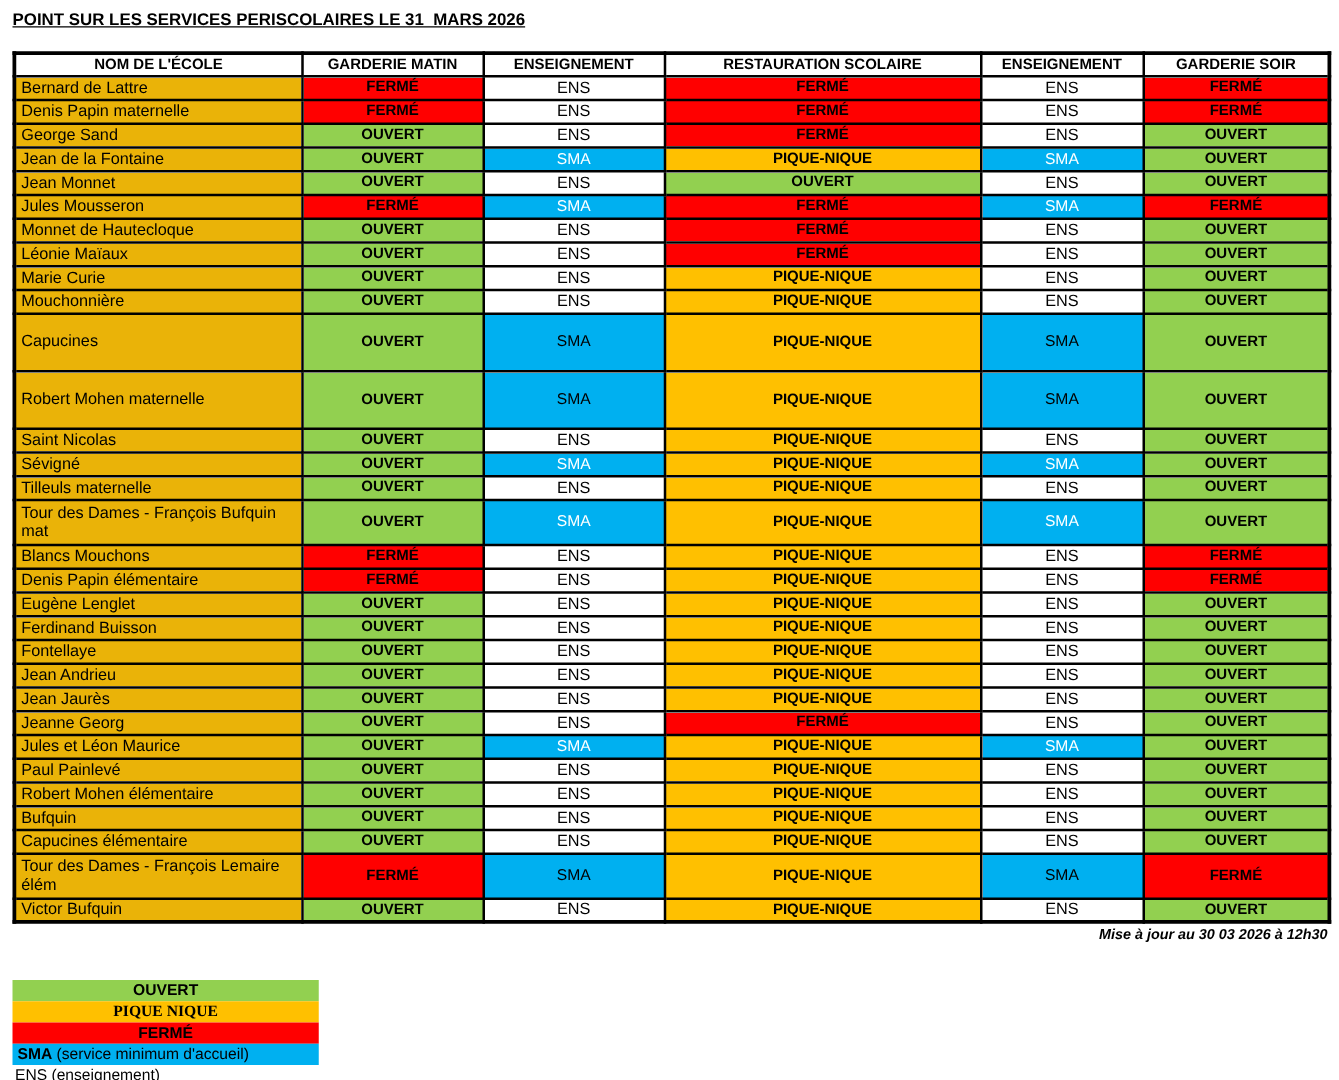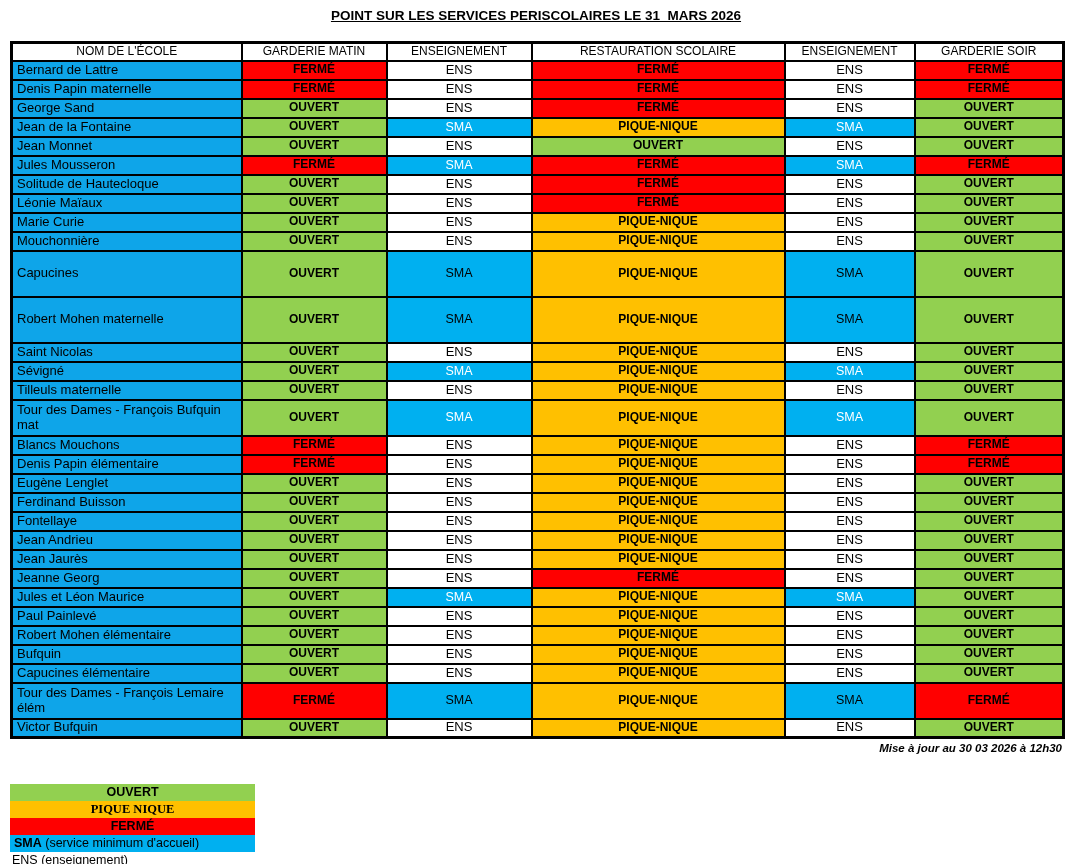--- a/index.html
+++ b/index.html
@@ -6,21 +6,20 @@
   html, body {
     margin: 0; padding: 0;
     background: #ffffff;
     font-family: "Liberation Sans", sans-serif;
     color: #000;
     width: 1071px;
   }
   .page { width: 1071px; padding: 6px 0 20px 10px; }
 
   .title {
-    text-align: center;
     font-weight: bold;
     font-size: 13.5px;
     text-decoration: underline;
     white-space: pre;
     margin: 2px 0 18px 0;
     width: 1052px;
   }
 
   table.services {
     border-collapse: collapse;
@@ -29,29 +28,29 @@
     border: 3px solid #000;
   }
   table.services th, table.services td {
     border: 2px solid #000;
     padding: 0 4px;
     overflow: hidden;
     line-height: 1.15;
   }
   table.services th {
     font-size: 12px;
-    font-weight: normal;
+    font-weight: bold;
     text-align: center;
     height: 18px;
     background: #fff;
   }
   td.school {
     font-size: 13px;
     text-align: left;
-    background: #0ea5e9;
+    background: #eab308;
   }
   td.status {
     font-size: 12px;
     text-align: center;
     font-weight: bold;
   }
   td.status.ens { background: #ffffff; font-weight: normal; font-size: 13px; }
   td.status.ouvert { background: #92D050; }
   td.status.ferme  { background: #FF0000; }
   td.status.pique  { background: #FFC000; }
@@ -154,21 +153,21 @@
         </tr>
         <tr class="size-normal">
           <td class="school">Jules Mousseron</td>
           <td class="status ferme">FERMÉ</td>
           <td class="status sma">SMA</td>
           <td class="status ferme">FERMÉ</td>
           <td class="status sma">SMA</td>
           <td class="status ferme">FERMÉ</td>
         </tr>
         <tr class="size-normal">
-          <td class="school">Solitude de Hautecloque</td>
+          <td class="school">Monnet de Hautecloque</td>
           <td class="status ouvert">OUVERT</td>
           <td class="status ens">ENS</td>
           <td class="status ferme">FERMÉ</td>
           <td class="status ens">ENS</td>
           <td class="status ouvert">OUVERT</td>
         </tr>
         <tr class="size-normal">
           <td class="school">Léonie Maïaux</td>
           <td class="status ouvert">OUVERT</td>
           <td class="status ens">ENS</td>

